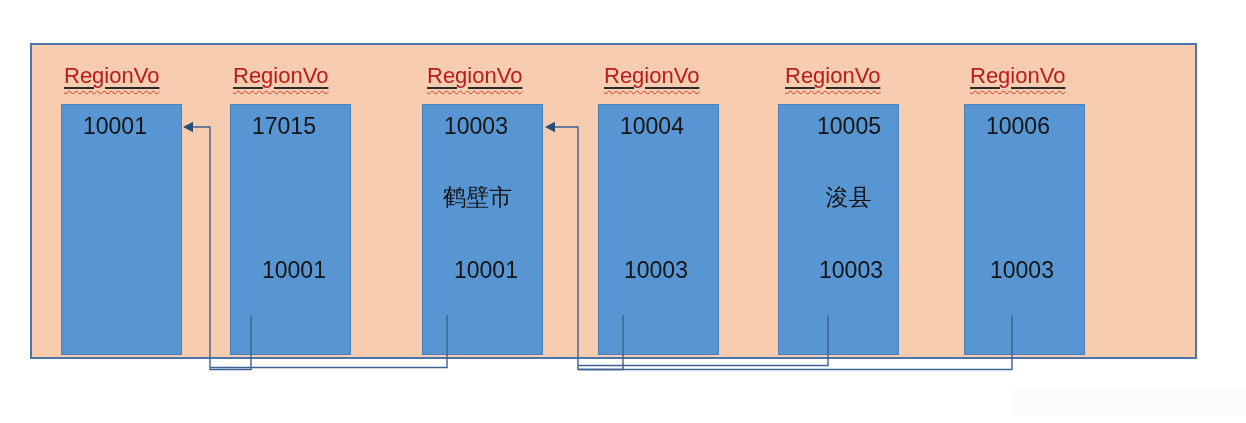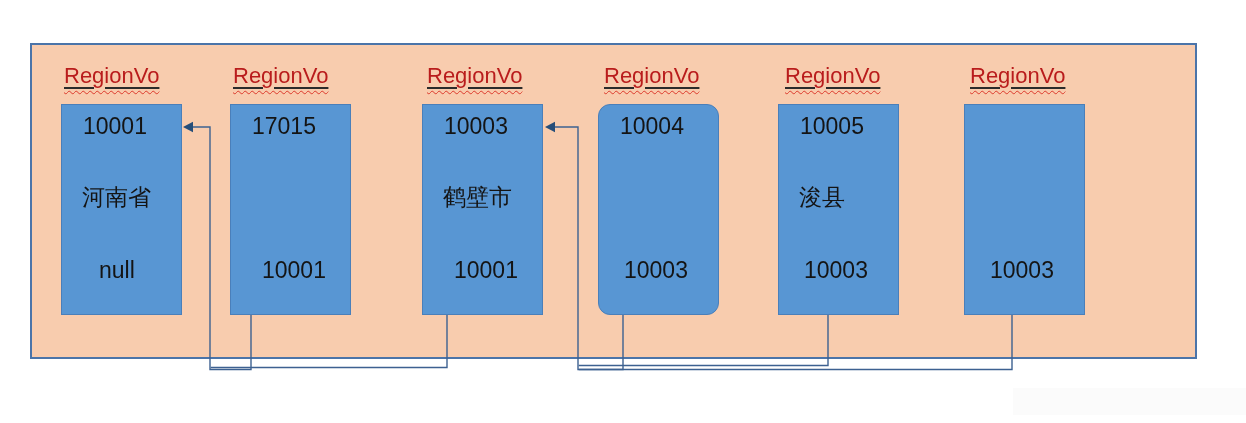--- a/index.html
+++ b/index.html
@@ -42,31 +42,31 @@
   .lb2 { left: 233px; }
   .lb3 { left: 427px; }
   .lb4 { left: 604px; }
   .lb5 { left: 785px; }
   .lb6 { left: 970px; }
 
   .node {
     position: absolute;
     top: 104px;
     width: 121px;
-    height: 211px;
+    height: 251px;
     background: #5896D3;
     border: 1px solid #4A7FBA;
     box-sizing: border-box;
     color: #141414;
   }
   .n1 { left: 61px; }
   .n2 { left: 230px; }
   .n3 { left: 422px; }
-  .n4 { left: 598px; border-radius: 12px; }
-  .n5 { left: 778px; }
+  .n4 { left: 598px; }
+  .n5 { left: 778px; text-align: center; }
   .n6 { left: 964px; }
 
   .node .line {
     position: absolute;
     left: 0; right: 0;
     font-size: 23px;
     line-height: 30px;
     white-space: nowrap;
   }
   .node .l1 { top: 6px;   padding-left: 21px; }
@@ -97,42 +97,41 @@
 
   <div class="region-label lb1"><span class="squiggle"><span class="solid-ul">RegionVo</span></span></div>
   <div class="region-label lb2"><span class="squiggle"><span class="solid-ul">RegionVo</span></span></div>
   <div class="region-label lb3"><span class="squiggle"><span class="solid-ul">RegionVo</span></span></div>
   <div class="region-label lb4"><span class="squiggle"><span class="solid-ul">RegionVo</span></span></div>
   <div class="region-label lb5"><span class="squiggle"><span class="solid-ul">RegionVo</span></span></div>
   <div class="region-label lb6"><span class="squiggle"><span class="solid-ul">RegionVo</span></span></div>
 
   <div class="node n1">
     <div class="line l1">10001</div>
-    <div class="line l2">河南省</div>
-    <div class="line l3">null</div>
   </div>
   <div class="node n2">
     <div class="line l1">17015</div>
     <div class="line l3">10001</div>
   </div>
   <div class="node n3">
     <div class="line l1">10003</div>
     <div class="line l2">鹤壁市</div>
     <div class="line l3">10001</div>
   </div>
   <div class="node n4">
     <div class="line l1">10004</div>
     <div class="line l3">10003</div>
   </div>
   <div class="node n5">
     <div class="line l1">10005</div>
     <div class="line l2">浚县</div>
     <div class="line l3">10003</div>
   </div>
   <div class="node n6">
+    <div class="line l1">10006</div>
     <div class="line l3">10003</div>
   </div>
 
   <svg class="connectors" width="1246" height="423" viewBox="0 0 1246 423" fill="none" stroke="#3D6191" stroke-width="1.4">
 
     <path d="M251,315 L251,369.5 L210,369.5 L210,127 L193,127"></path>
 
     <path d="M447,315 L447,367.5 L210.7,367.5"></path>
 
     <path d="M623,315 L623,369.5 L578,369.5 L578,127 L555,127"></path>

